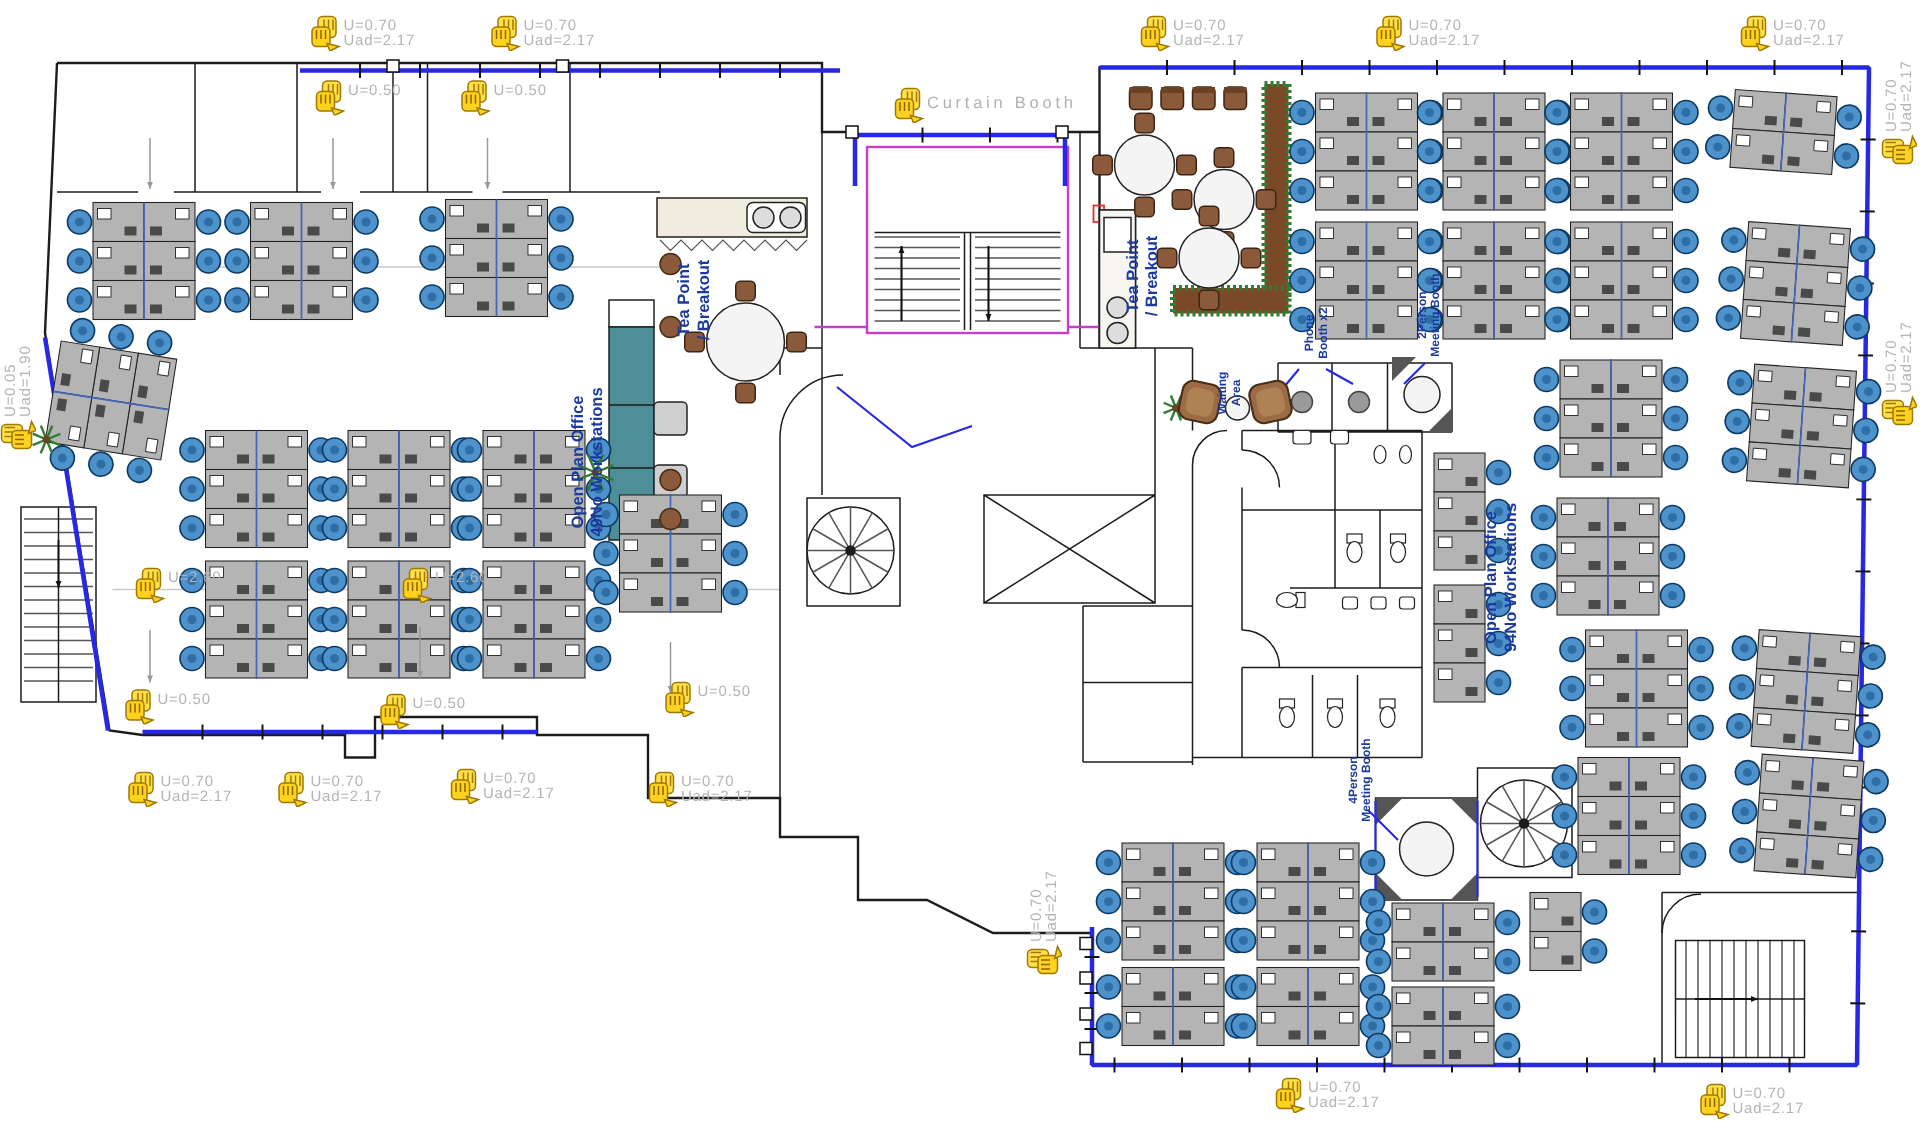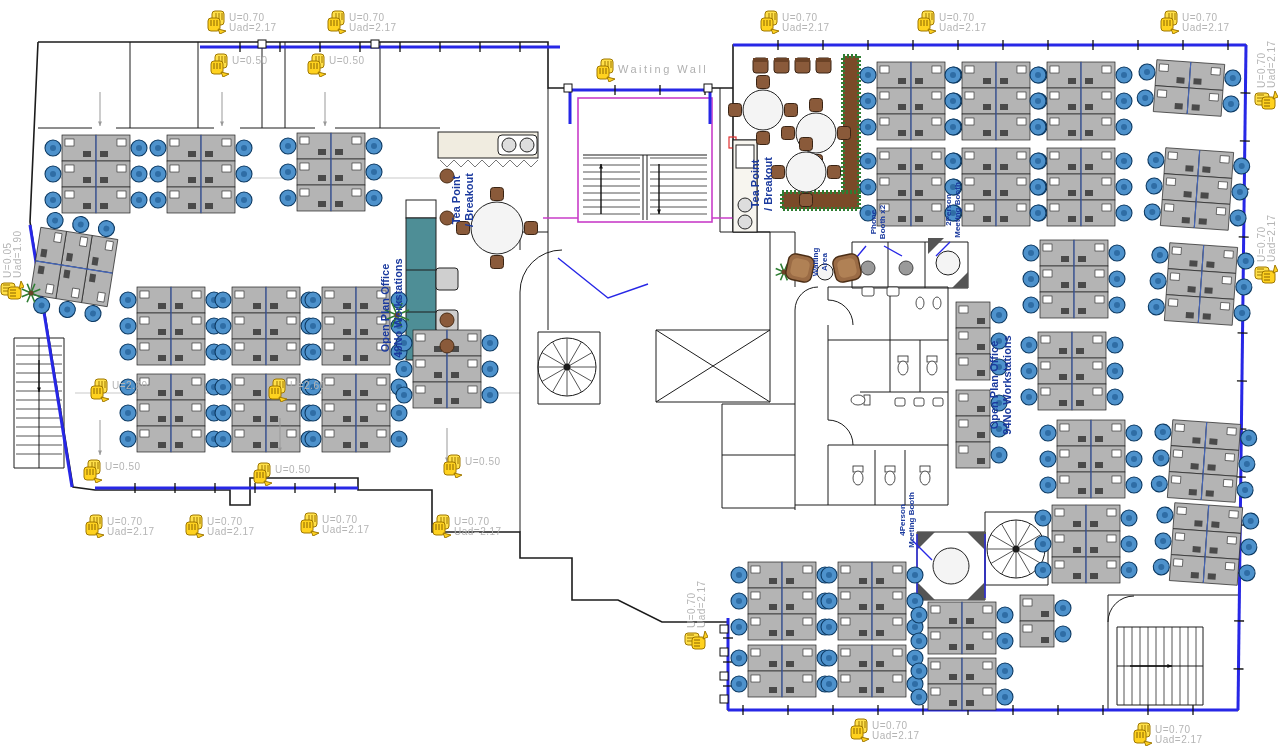--- a/index.html
+++ b/index.html
@@ -1609,21 +1609,21 @@
       </div>
       <div class="marker cw" style="left: 596px; top: 58px;">
         <svg width="21" height="24" viewBox="0 0 21 24">
           <rect x="5" y="1" width="12" height="14" rx="3" fill="#ffe04a" stroke="#a07800"></rect>
           <path d="M9 3v7M12 3v7M15 3v7" stroke="#a07800" fill="none"></path>
           <rect x="1" y="8" width="12" height="13" rx="3" fill="#ffd21f" stroke="#a07800"></rect>
           <path d="M4 10v6M7 10v6M10 10v6" stroke="#8a6500" fill="none"></path>
           <path d="M11 19l8 2-6 3z" fill="#ffd21f" stroke="#a07800"></path>
         </svg>
         <div class="mtext">
-          <div>Waiting Wall</div>
+          <div>Curtain Booth</div>
         </div>
       </div>
       <div class="marker vert" style="left: 1256px; top: 88px;">
         <svg width="21" height="24" viewBox="0 0 21 24">
           <rect x="5" y="1" width="12" height="14" rx="3" fill="#ffe04a" stroke="#a07800"></rect>
           <path d="M9 3v7M12 3v7M15 3v7" stroke="#a07800" fill="none"></path>
           <rect x="1" y="8" width="12" height="13" rx="3" fill="#ffd21f" stroke="#a07800"></rect>
           <path d="M4 10v6M7 10v6M10 10v6" stroke="#8a6500" fill="none"></path>
           <path d="M11 19l8 2-6 3z" fill="#ffd21f" stroke="#a07800"></path>
         </svg>

